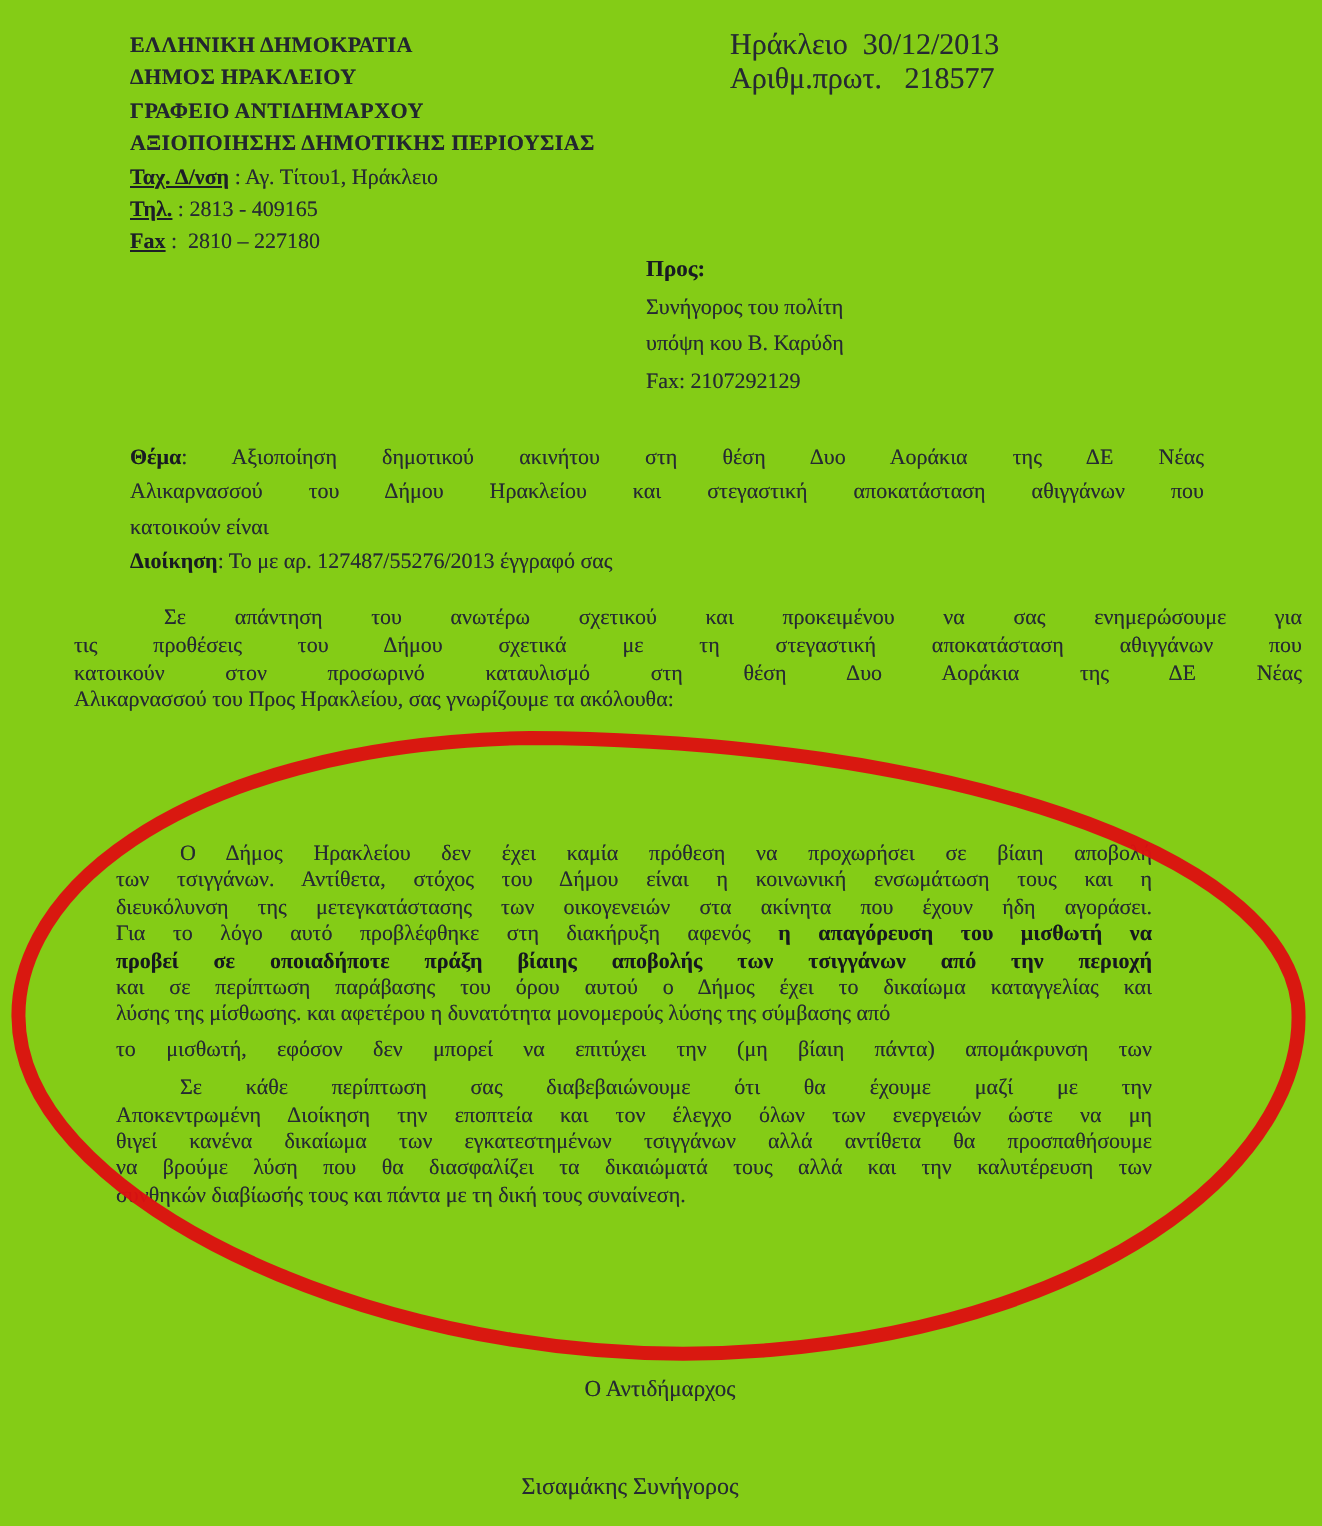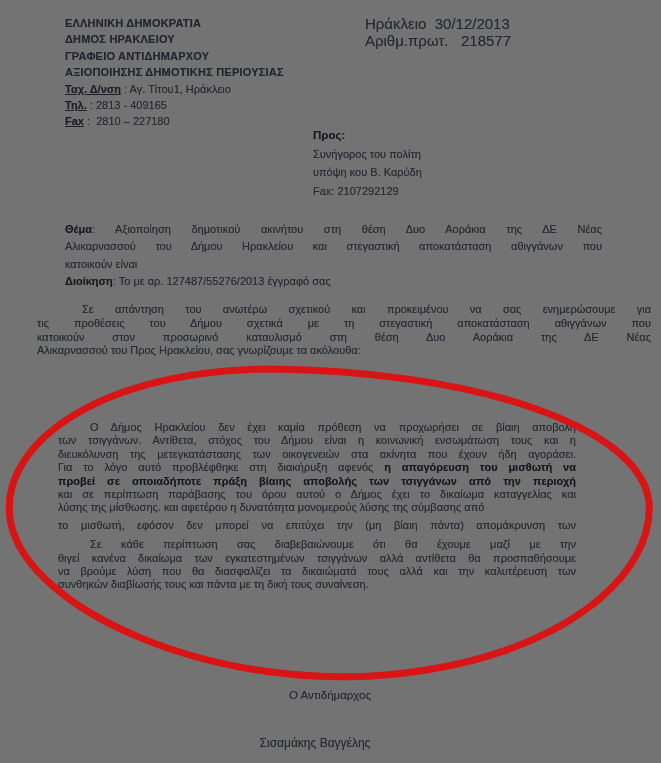--- a/index.html
+++ b/index.html
@@ -1,35 +1,35 @@
 <!DOCTYPE html>
 <html lang="el"><head>
 <meta charset="utf-8">
 <style>
   html,body { margin:0; padding:0; background:#ffffff; }
   .page {
-    position:relative; width:661px; height:763px; background:#737373;
-    font-family:Liberation Sans, sans-serif; color:#262a33; overflow:hidden;
+    position:relative; width:661px; height:763px; background:#84cc16;
+    font-family:Liberation Serif, serif; color:#262a33; overflow:hidden;
     text-shadow:0 0 0.3px rgba(38,42,51,.55);
   }
   .abs { position:absolute; }
   .line { white-space:normal; }
   .pre  { white-space:pre-wrap; }
   .j { text-align:justify; text-align-last:justify; }
   .ind32 { padding-left:32px; box-sizing:border-box; }
   .ind45 { padding-left:45px; box-sizing:border-box; }
   .bold { font-weight:700; color:#181b22;margin-top:48px; }
 
   .sender { left:65px; top:15px; font-size:11px; line-height:16.4px; width:300px; }
   .sender .org { font-weight:700; color:#22262f; letter-spacing:.2px; }
   .sender .label { font-weight:700; text-decoration:underline; color:#1c1f27; }
 
   .refblock { left:365px; top:15px; font-size:15px; line-height:17px; }
 
-  .recipient { left:313px; top:126px; font-size:11px; line-height:18.6px; }
+  .recipient { left:323px; top:126px; font-size:11px; line-height:18.6px; }
   .recipient .rlabel { font-weight:700; font-size:11.5px; color:#181b22; }
 
   .subject { left:65px; top:221px; width:537px; font-size:11px; line-height:17.4px; }
 
   .intro { left:37px; top:303px; width:614px; font-size:11px; line-height:13.8px; }
 
   .circled { left:58px; top:421px; width:518px; font-size:11px; line-height:13.4px; }
   .circled .para1 { margin:0 0 4px 0; }
   .circled .para2 { margin:0 0 6px 0; }
   .circled .b { font-weight:700; color:#15181f; }
@@ -88,28 +88,29 @@
       <div class="line j"><span>Για το λόγο αυτό προβλέφθηκε στη διακήρυξη αφενός </span><span class="b">η απαγόρευση του μισθωτή να</span></div>
       <div class="line j b">προβεί σε οποιαδήποτε πράξη βίαιης αποβολής των τσιγγάνων από την περιοχή</div>
       <div class="line j">και σε περίπτωση παράβασης του όρου αυτού ο Δήμος έχει το δικαίωμα καταγγελίας και</div>
       <div class="line">λύσης της μίσθωσης. και αφετέρου η δυνατότητα μονομερούς λύσης της σύμβασης από</div>
     </div>
     <div class="para2">
       <div class="line j">το μισθωτή, εφόσον δεν μπορεί να επιτύχει την (μη βίαιη πάντα) απομάκρυνση των</div>
     </div>
     <div class="para3">
       <div class="line j ind32">Σε κάθε περίπτωση σας διαβεβαιώνουμε ότι θα έχουμε μαζί με την</div>
+      <div class="line j">Αποκεντρωμένη Διοίκηση την εποπτεία και τον έλεγχο όλων των ενεργειών ώστε να μη</div>
       <div class="line j">θιγεί κανένα δικαίωμα των εγκατεστημένων τσιγγάνων αλλά αντίθετα θα προσπαθήσουμε</div>
       <div class="line j">να βρούμε λύση που θα διασφαλίζει τα δικαιώματά τους αλλά και την καλυτέρευση των</div>
       <div class="line">συνθηκών διαβίωσής τους και πάντα με τη δική τους συναίνεση.</div>
     </div>
   </div>
 
   <div class="abs sig-title">Ο Αντιδήμαρχος</div>
-  <div class="abs sig-name">Σισαμάκης Βαγγέλης</div>
+  <div class="abs sig-name">Σισαμάκης Συνήγορος</div>
 
   <svg class="annotation-overlay" width="661" height="763" viewBox="0 0 661 763" xmlns="http://www.w3.org/2000/svg">
     <path d="M 265 369
              C 470 370, 640 425, 649 502
              C 655 575, 560 660, 385 675
              C 210 690, 30 610, 11 524
              C -5 450, 90 372, 265 369 Z" fill="none" stroke="#dd1111" stroke-width="7" stroke-linejoin="round" stroke-linecap="round" opacity="0.96"></path>
   </svg>
 
 </div>

